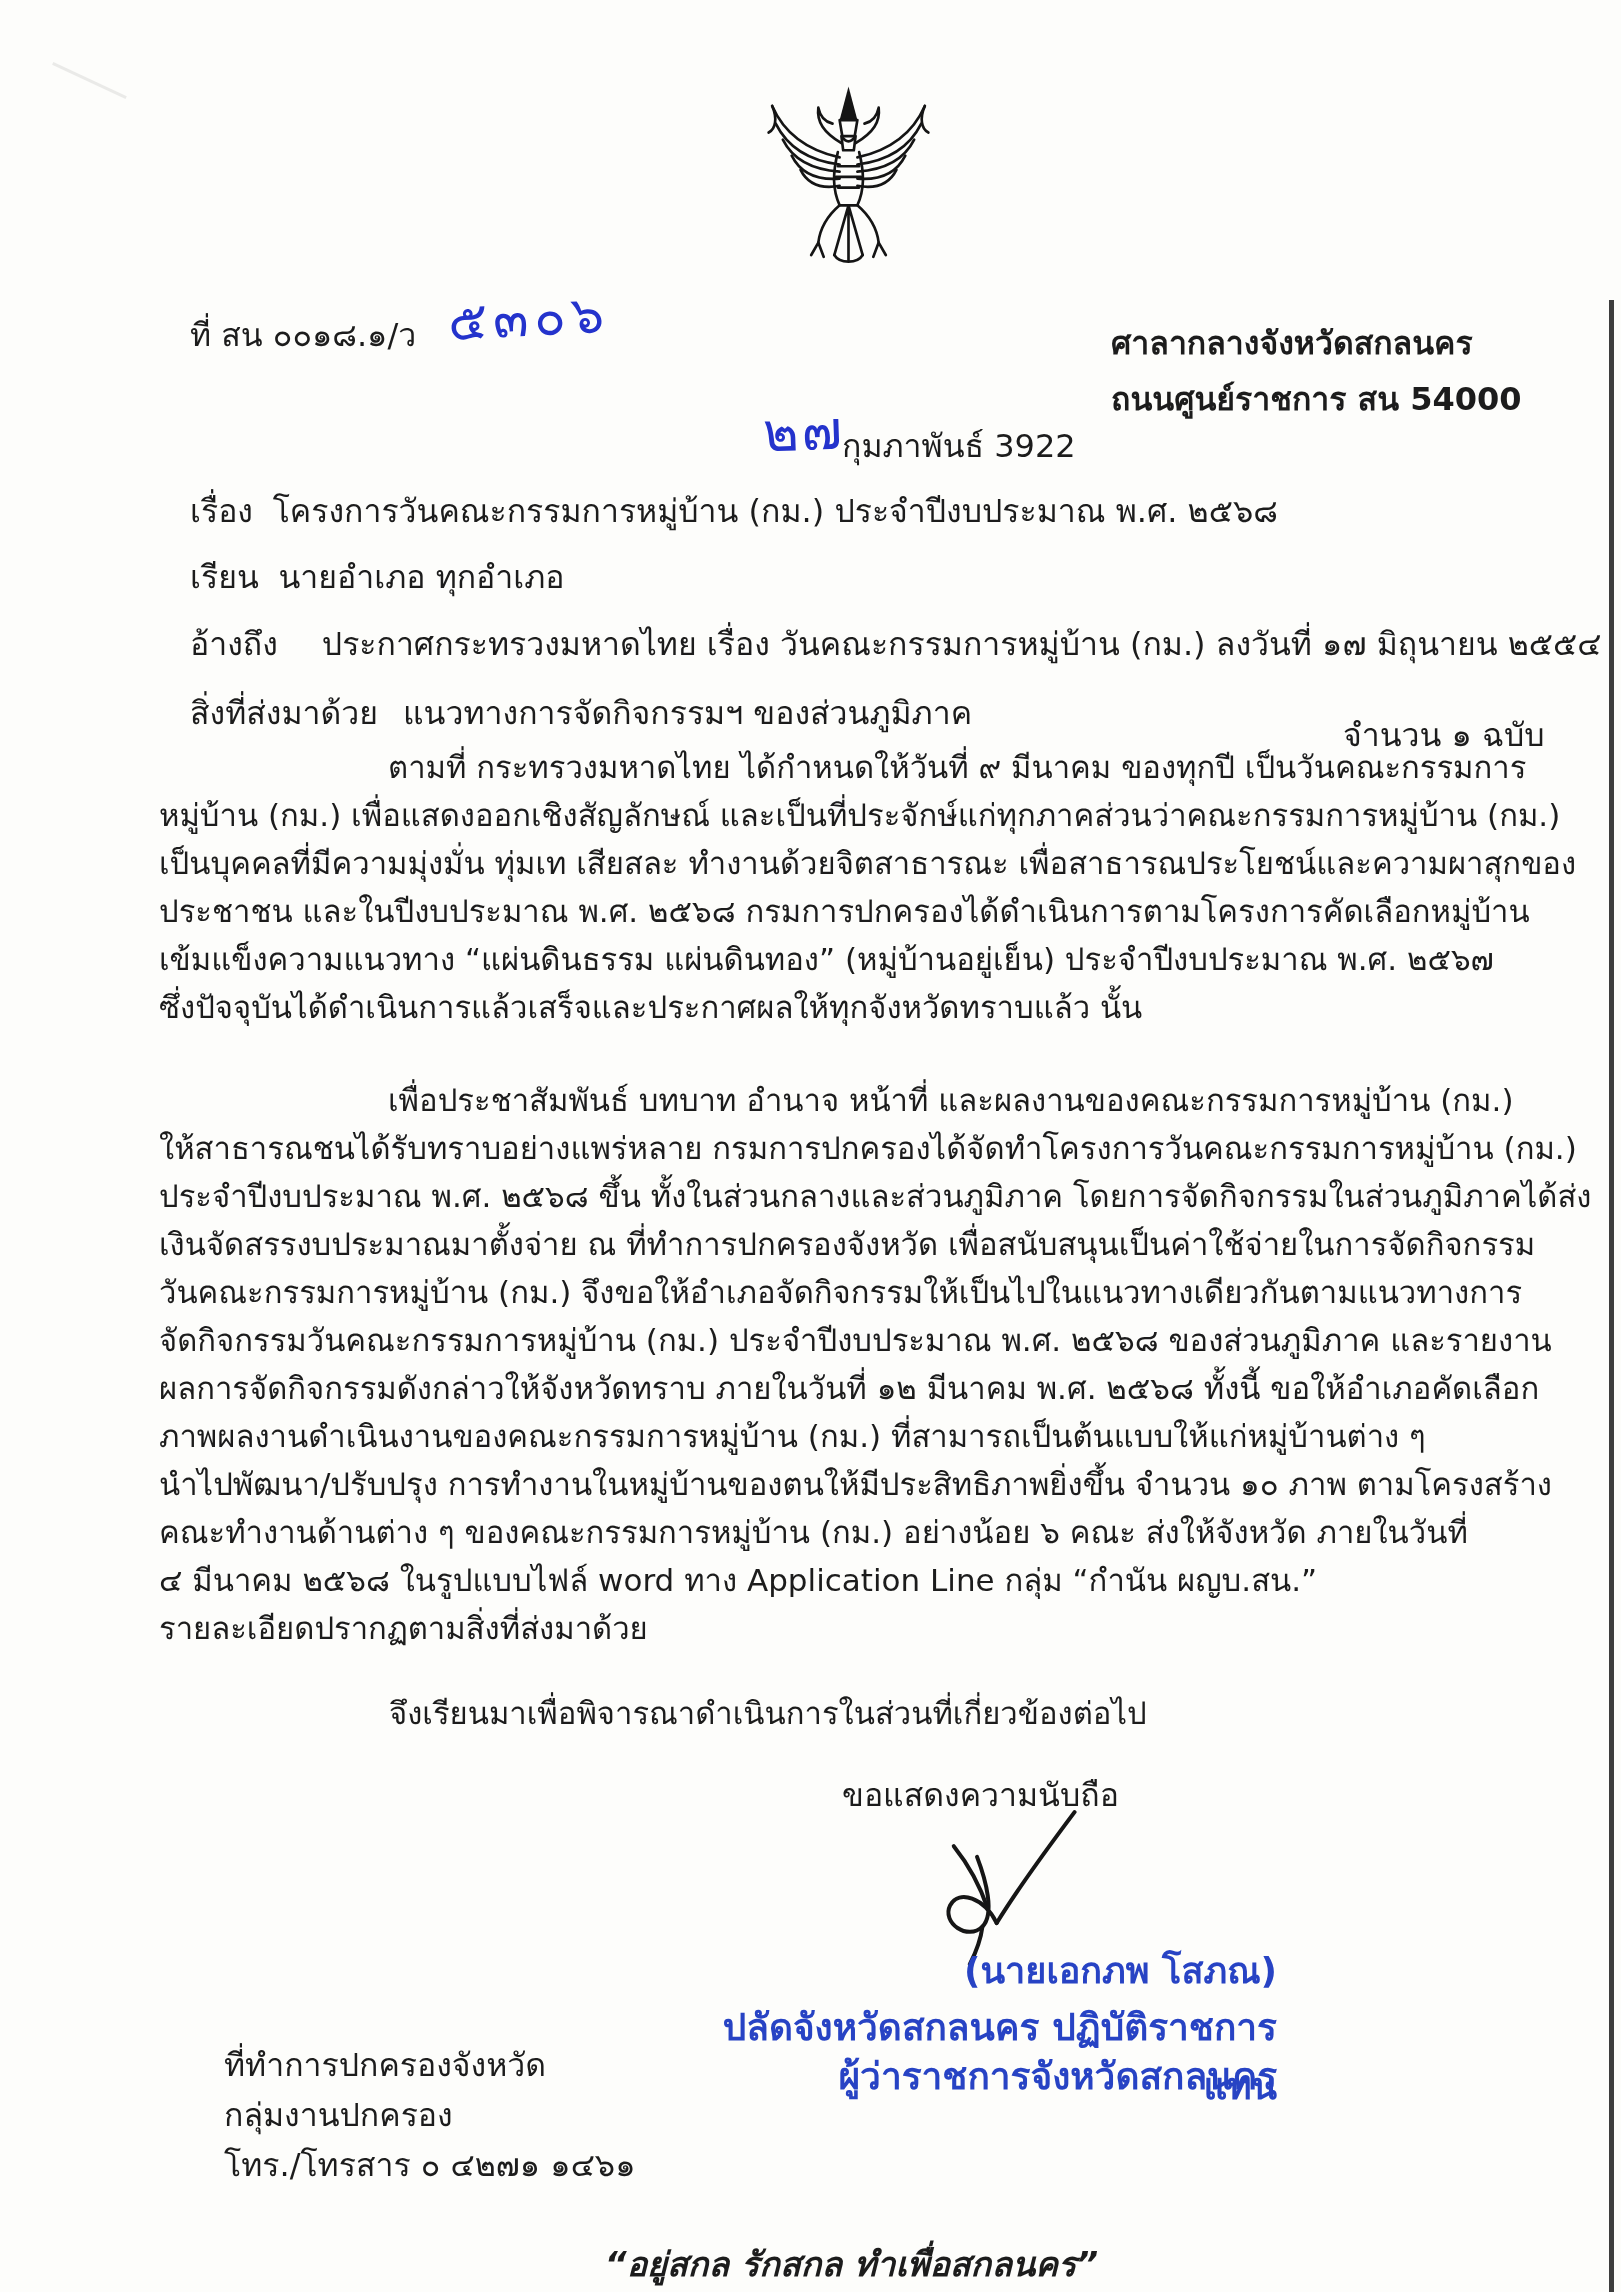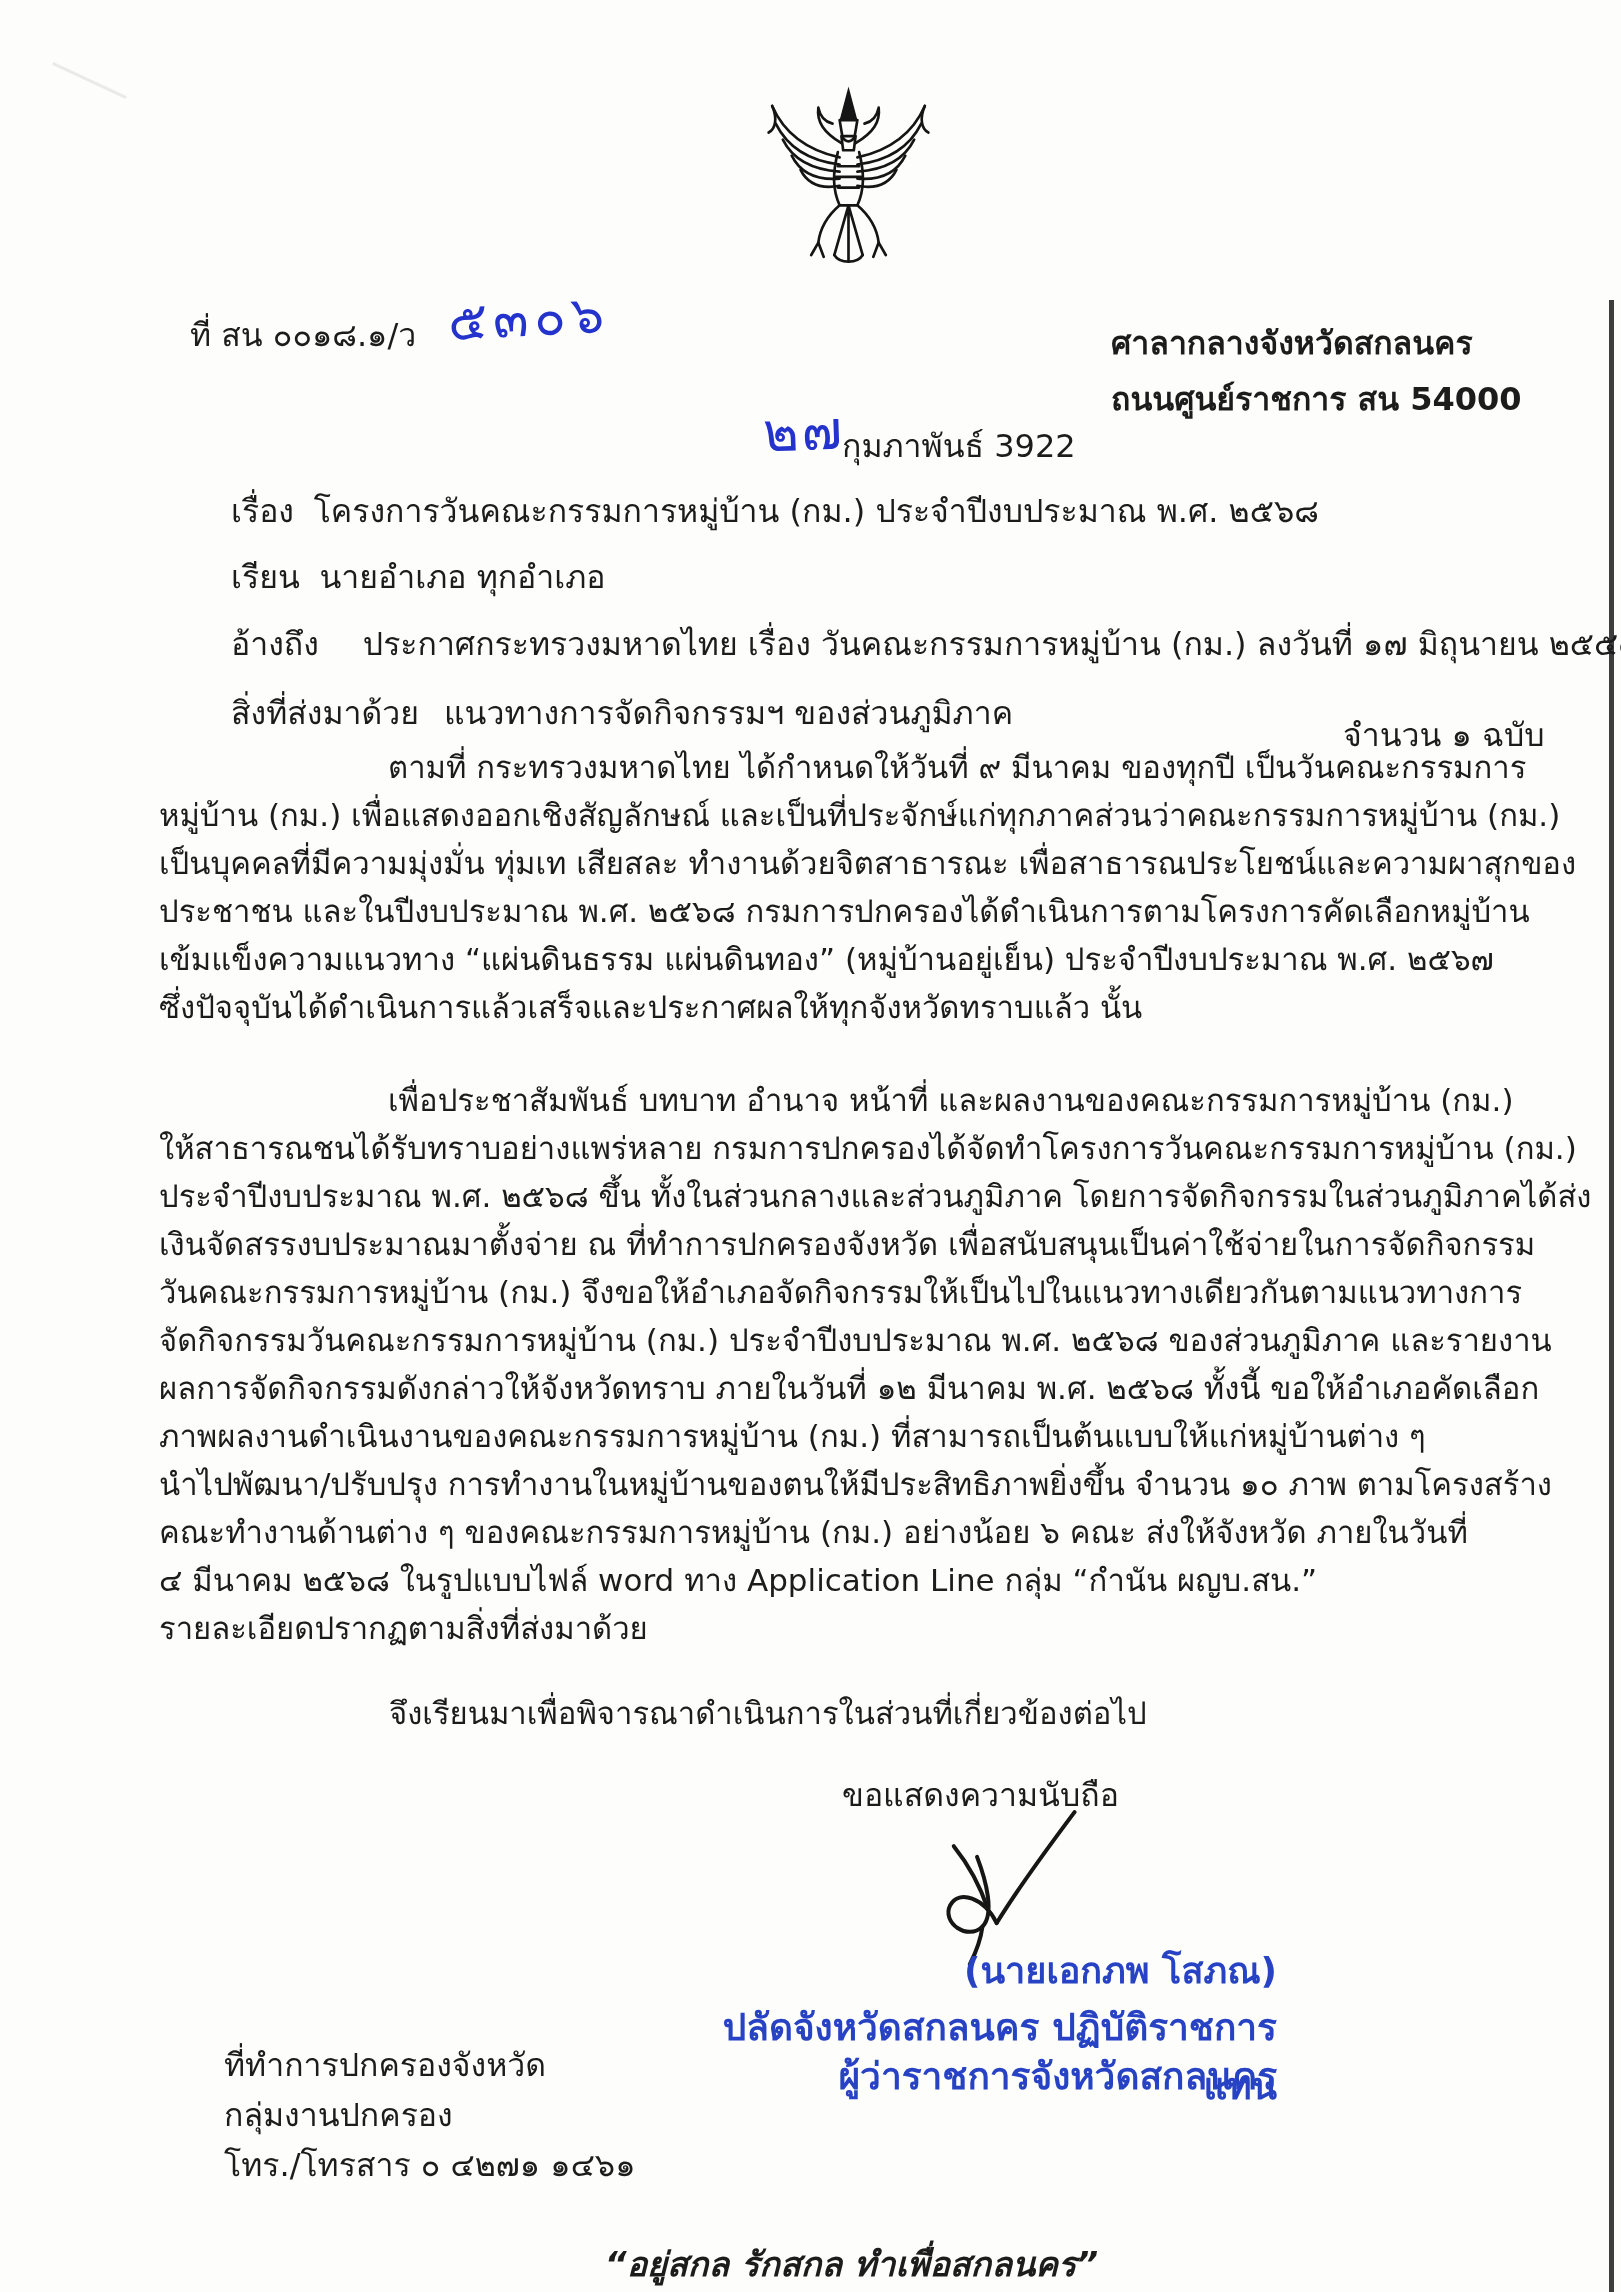--- a/index.html
+++ b/index.html
@@ -12,21 +12,21 @@
   .page{
     position:relative;
     width:1622px;height:2293px;
     background:var(--paper);
     overflow:hidden;
     font-family:"DejaVu Sans","Liberation Sans",sans-serif;
     color:var(--ink);
   }
   .abs{position:absolute;}
   .t36{font-size:32px;line-height:1.25;}
-  .row{display:flex;gap:19.7px;white-space:nowrap;margin-left:41px;}
+  .row{display:flex;gap:19.7px;white-space:nowrap;}
   .row .lbl{flex:0 0 auto;}
   .para{width:1325px;font-size:31px;}
   .para .line{height:48px;line-height:48px;white-space:nowrap;}
   .para .line:first-child{padding-left:229px;}
   .pen{color:var(--pen-blue);}
   .pen-number{
     font-size:52px;line-height:1;
     transform:rotate(-3deg);
     letter-spacing:5.4px;
   }

